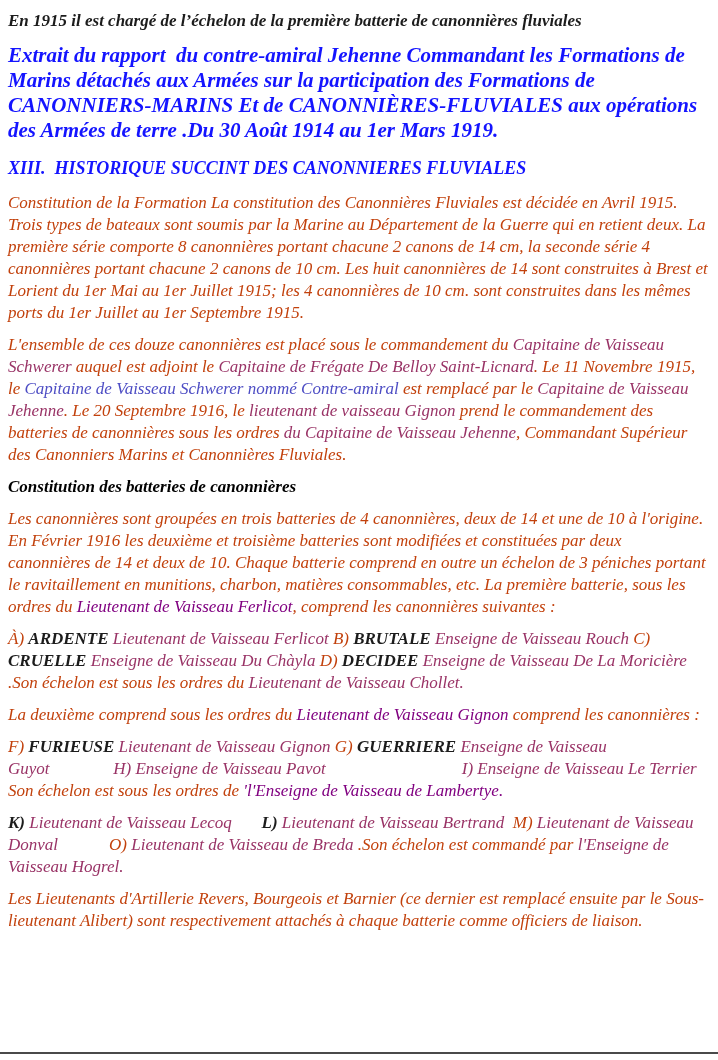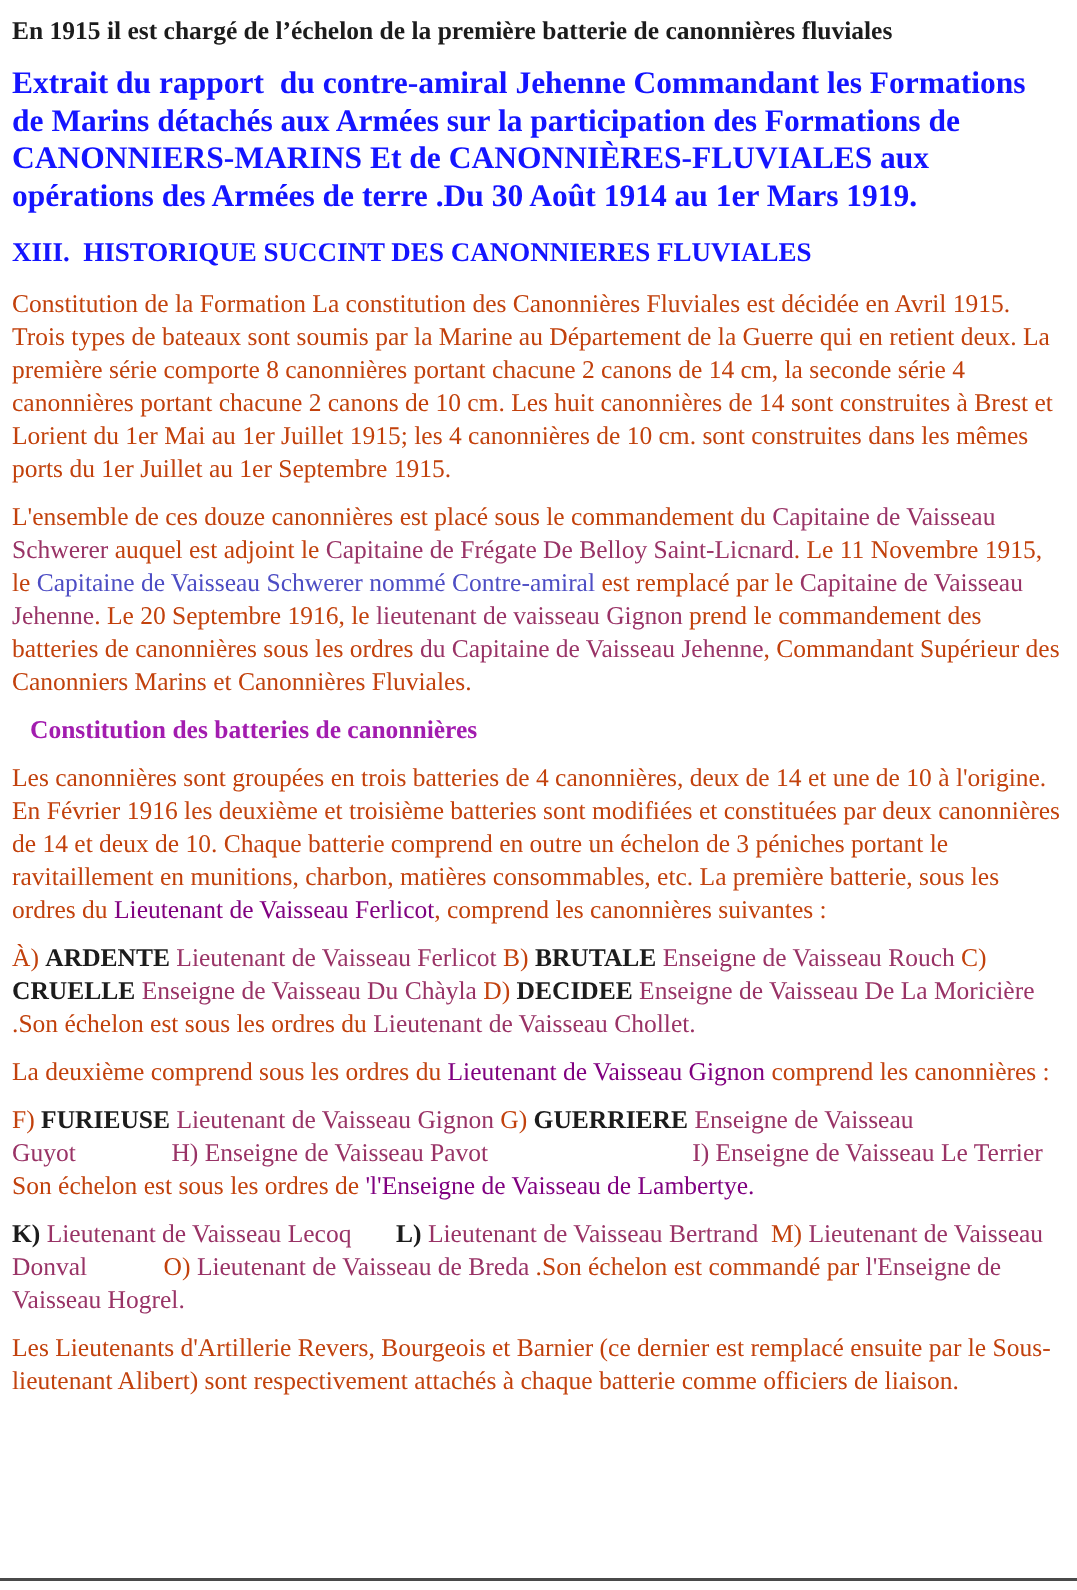--- a/index.html
+++ b/index.html
@@ -8,20 +8,21 @@
     background: #ffffff;
     width: 718px;
     height: 1060px;
     overflow: hidden;
     position: relative;
     font-family: "Liberation Serif", "DejaVu Serif", serif;
   }
   .page {
     padding: 9px 6px 0 8px;
     width: 700px;
+    font-style: italic;
   }
   .title {
     margin: 0;
     font-size: 17px;
     font-weight: bold;
     color: #1c1c1c;
     line-height: 23px;
   }
   .extract {
     margin: 11px 0 0 0;
@@ -31,24 +32,24 @@
     line-height: 25px;
   }
   .heading {
     margin: 12px 0 0 0;
     font-size: 18px;
     font-weight: bold;
     color: #1414ff;
     line-height: 27px;
   }
   .subheading {
-    margin: 10px 0 0 12px;
+    margin: 10px 0 0 0;
     font-size: 17px;
     font-weight: bold;
-    color: #a21caf;
+    color: #000000;
     line-height: 22px;
   }
   .body-p {
     margin: 10px 0 0 0;
     font-size: 17px;
     color: #1c1c1c;
     line-height: 22px;
   }
   .run-n { color: #c2410c; }
   .run-b { color: #1c1c1c; font-weight: bold; }

